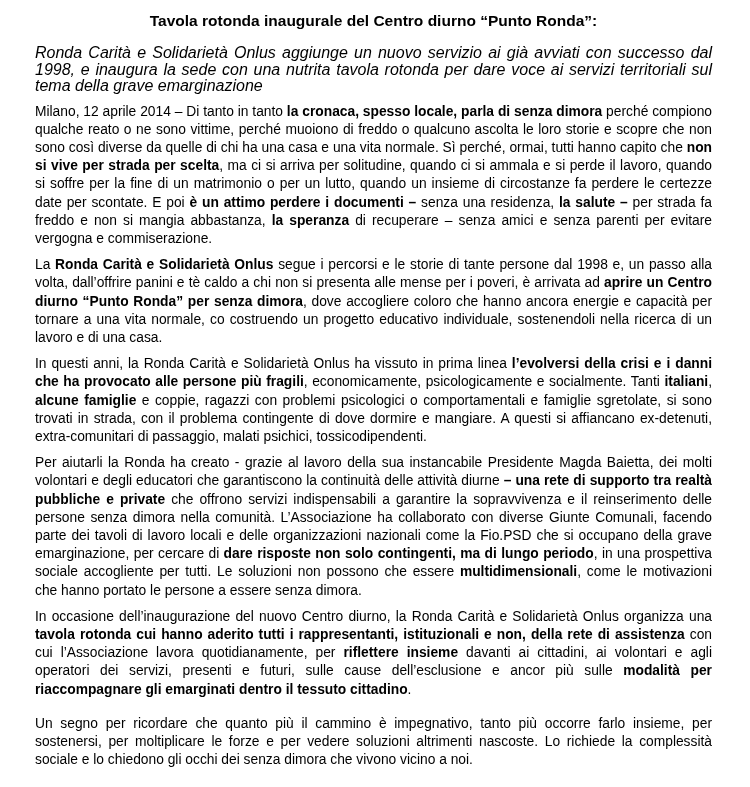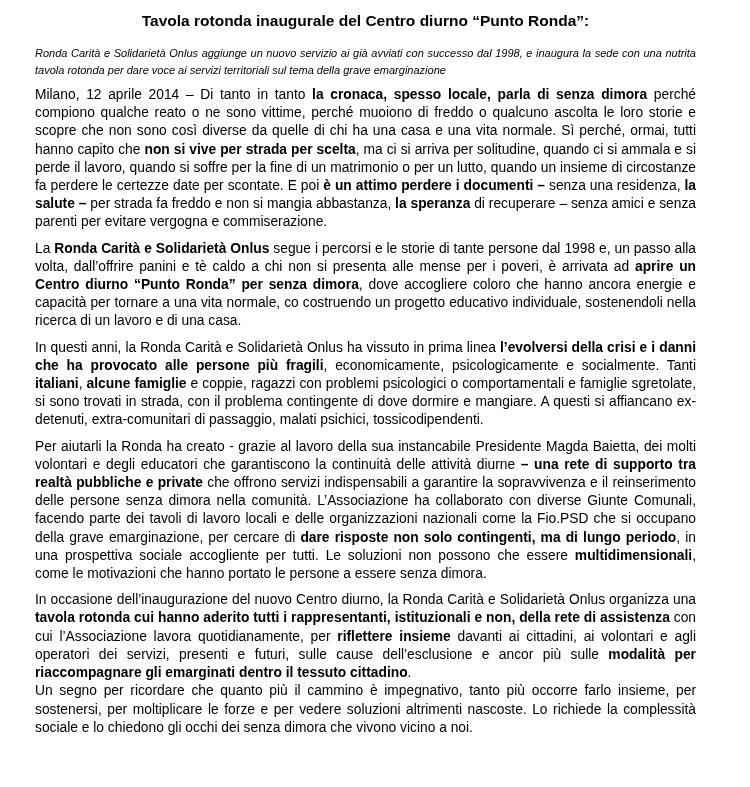--- a/index.html
+++ b/index.html
@@ -4,53 +4,53 @@
 <style>
   html, body {
     margin: 0;
     padding: 0;
     background: #ffffff;
   }
   .page {
     width: 750px;
     height: 787px;
     box-sizing: border-box;
-    padding: 10px 54px 0 35px;
+    padding: 10px 38px 0 35px;
     background: #ffffff;
     color: #000000;
     font-family: "Liberation Sans", sans-serif;
     overflow: hidden;
   }
   .title {
     margin: 0;
     text-align: center;
     font-size: 15.5px;
     line-height: 21px;
     font-weight: bold;
   }
   .title-line {
     display: block;
   }
   .subtitle {
     margin: 14px 0 0 0;
     font-style: italic;
-    font-size: 11px;
+    font-size: 16px;
     line-height: 16.5px;
     text-align: justify;
   }
   .body-para {
     margin: 8px 0 0 0;
     font-size: 13.8px;
     line-height: 18.2px;
     text-align: justify;
   }
   .body-para.first {
   }
   .body-para.no-gap {
-    margin-top: 0;
+    margin-top: 16px;
   }
   .b {
     font-weight: bold;
   }
 </style>
 </head>
 <body>
 
 <div class="page">
   <h1 class="title">

